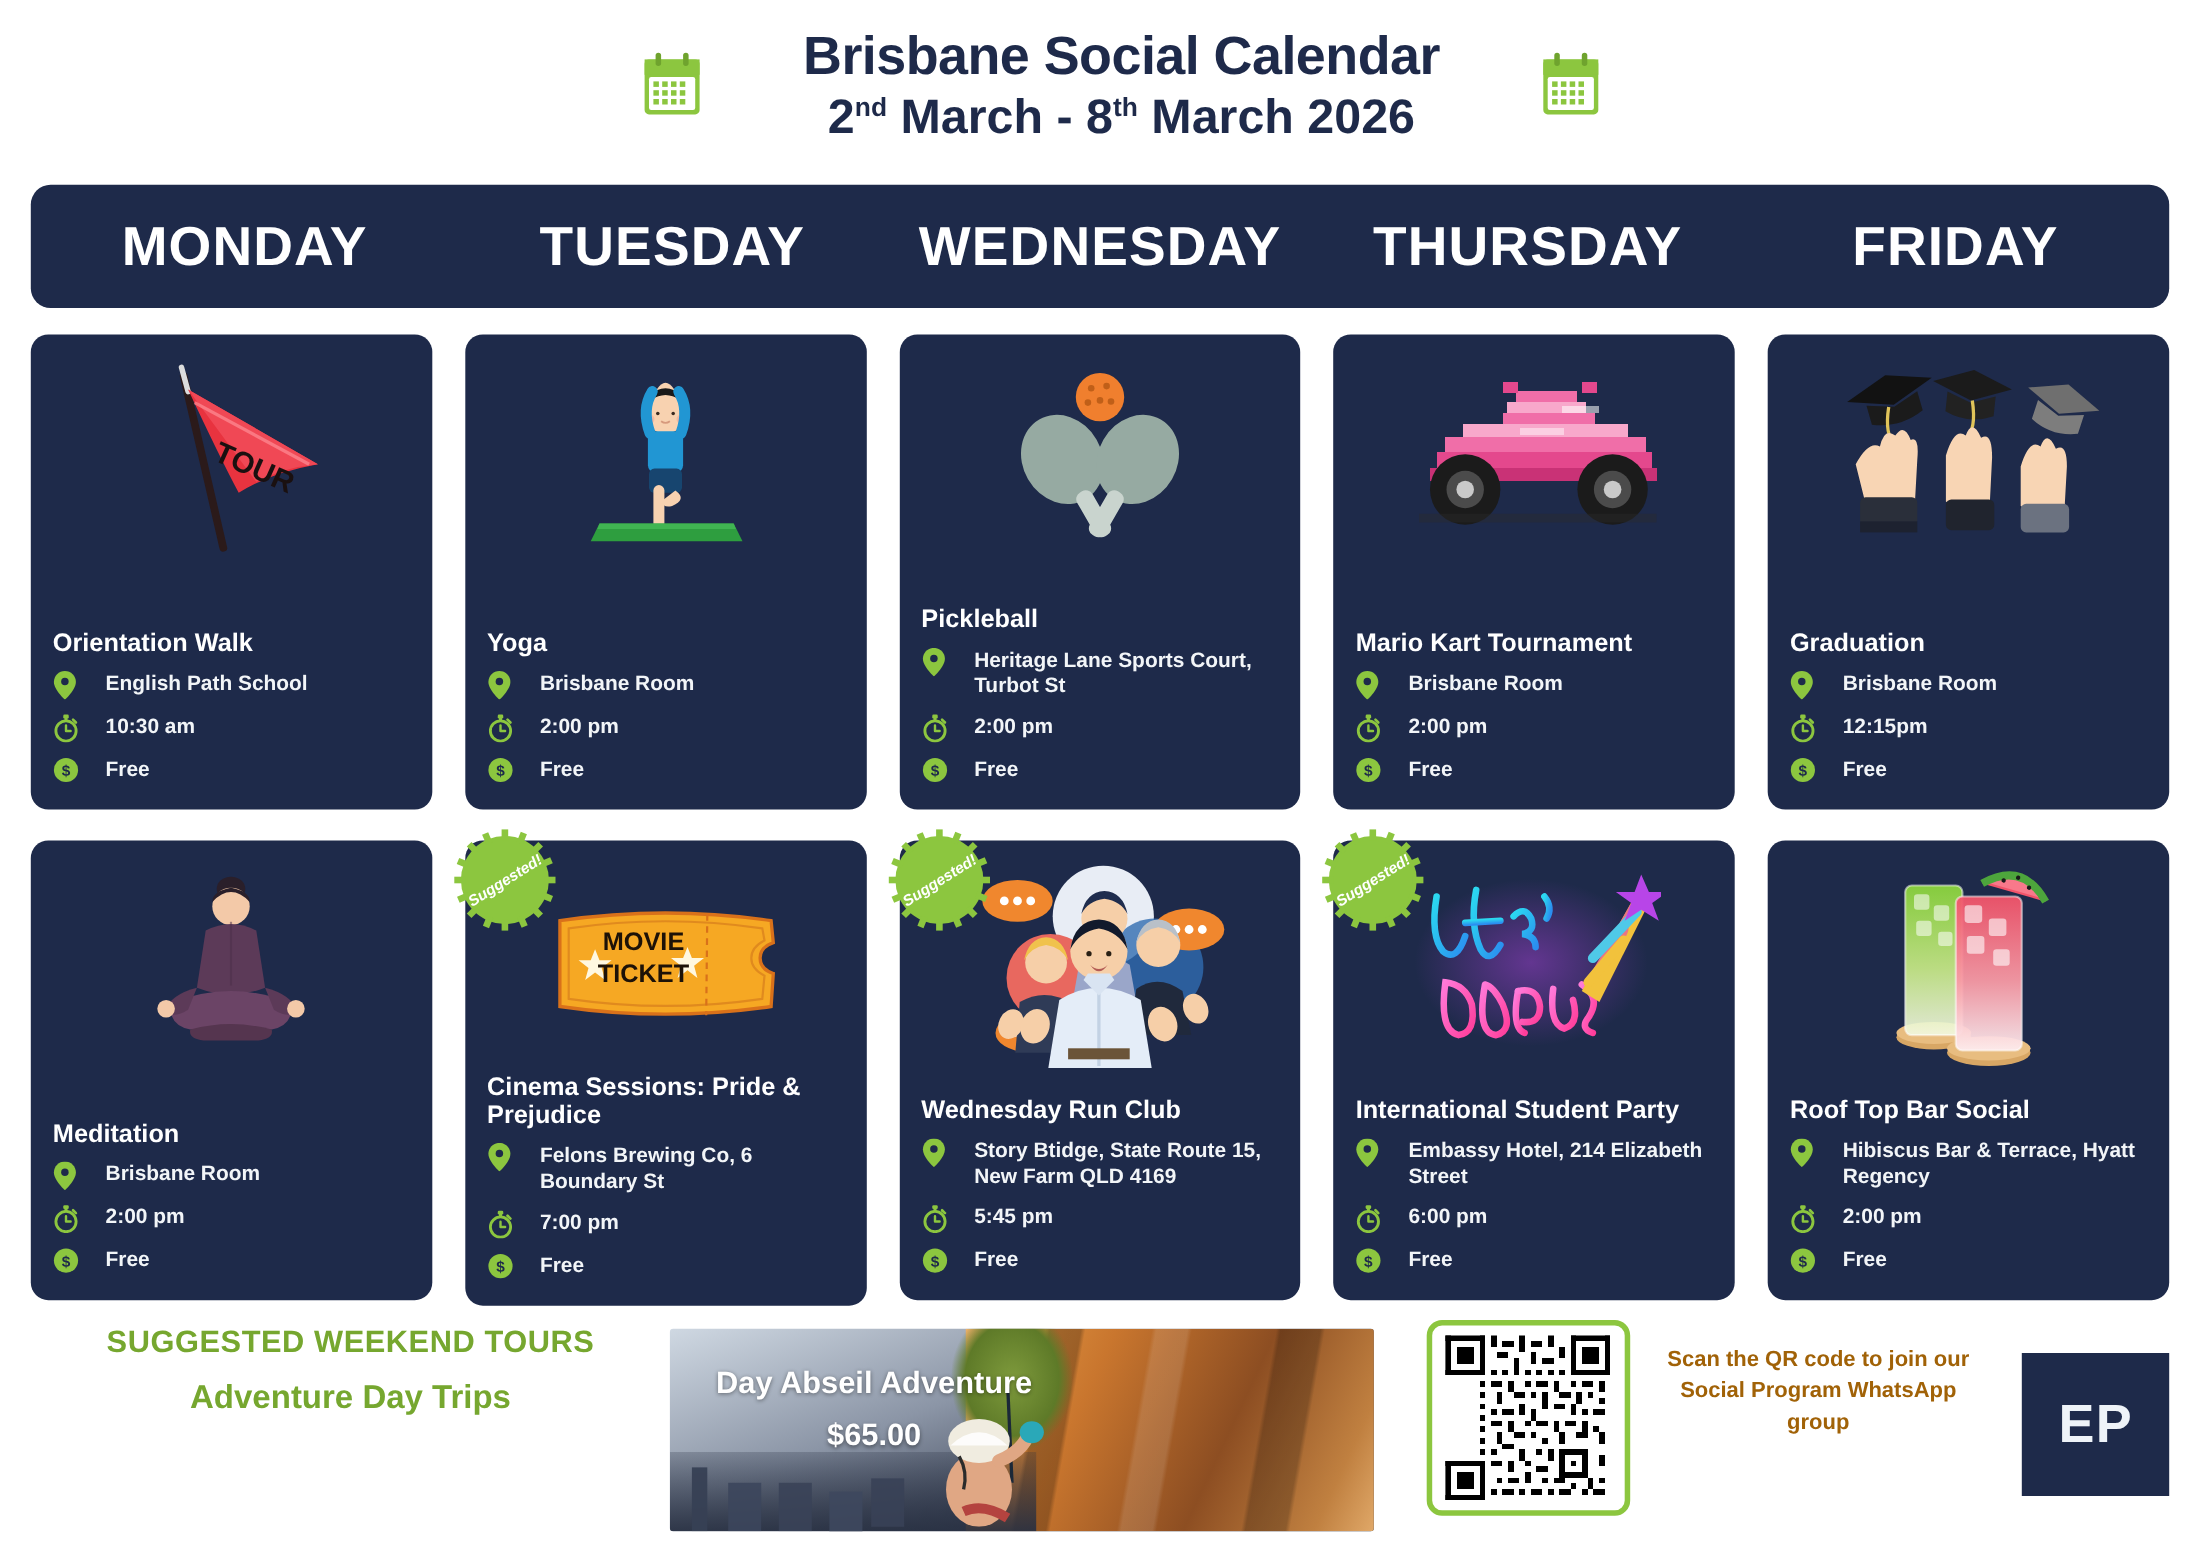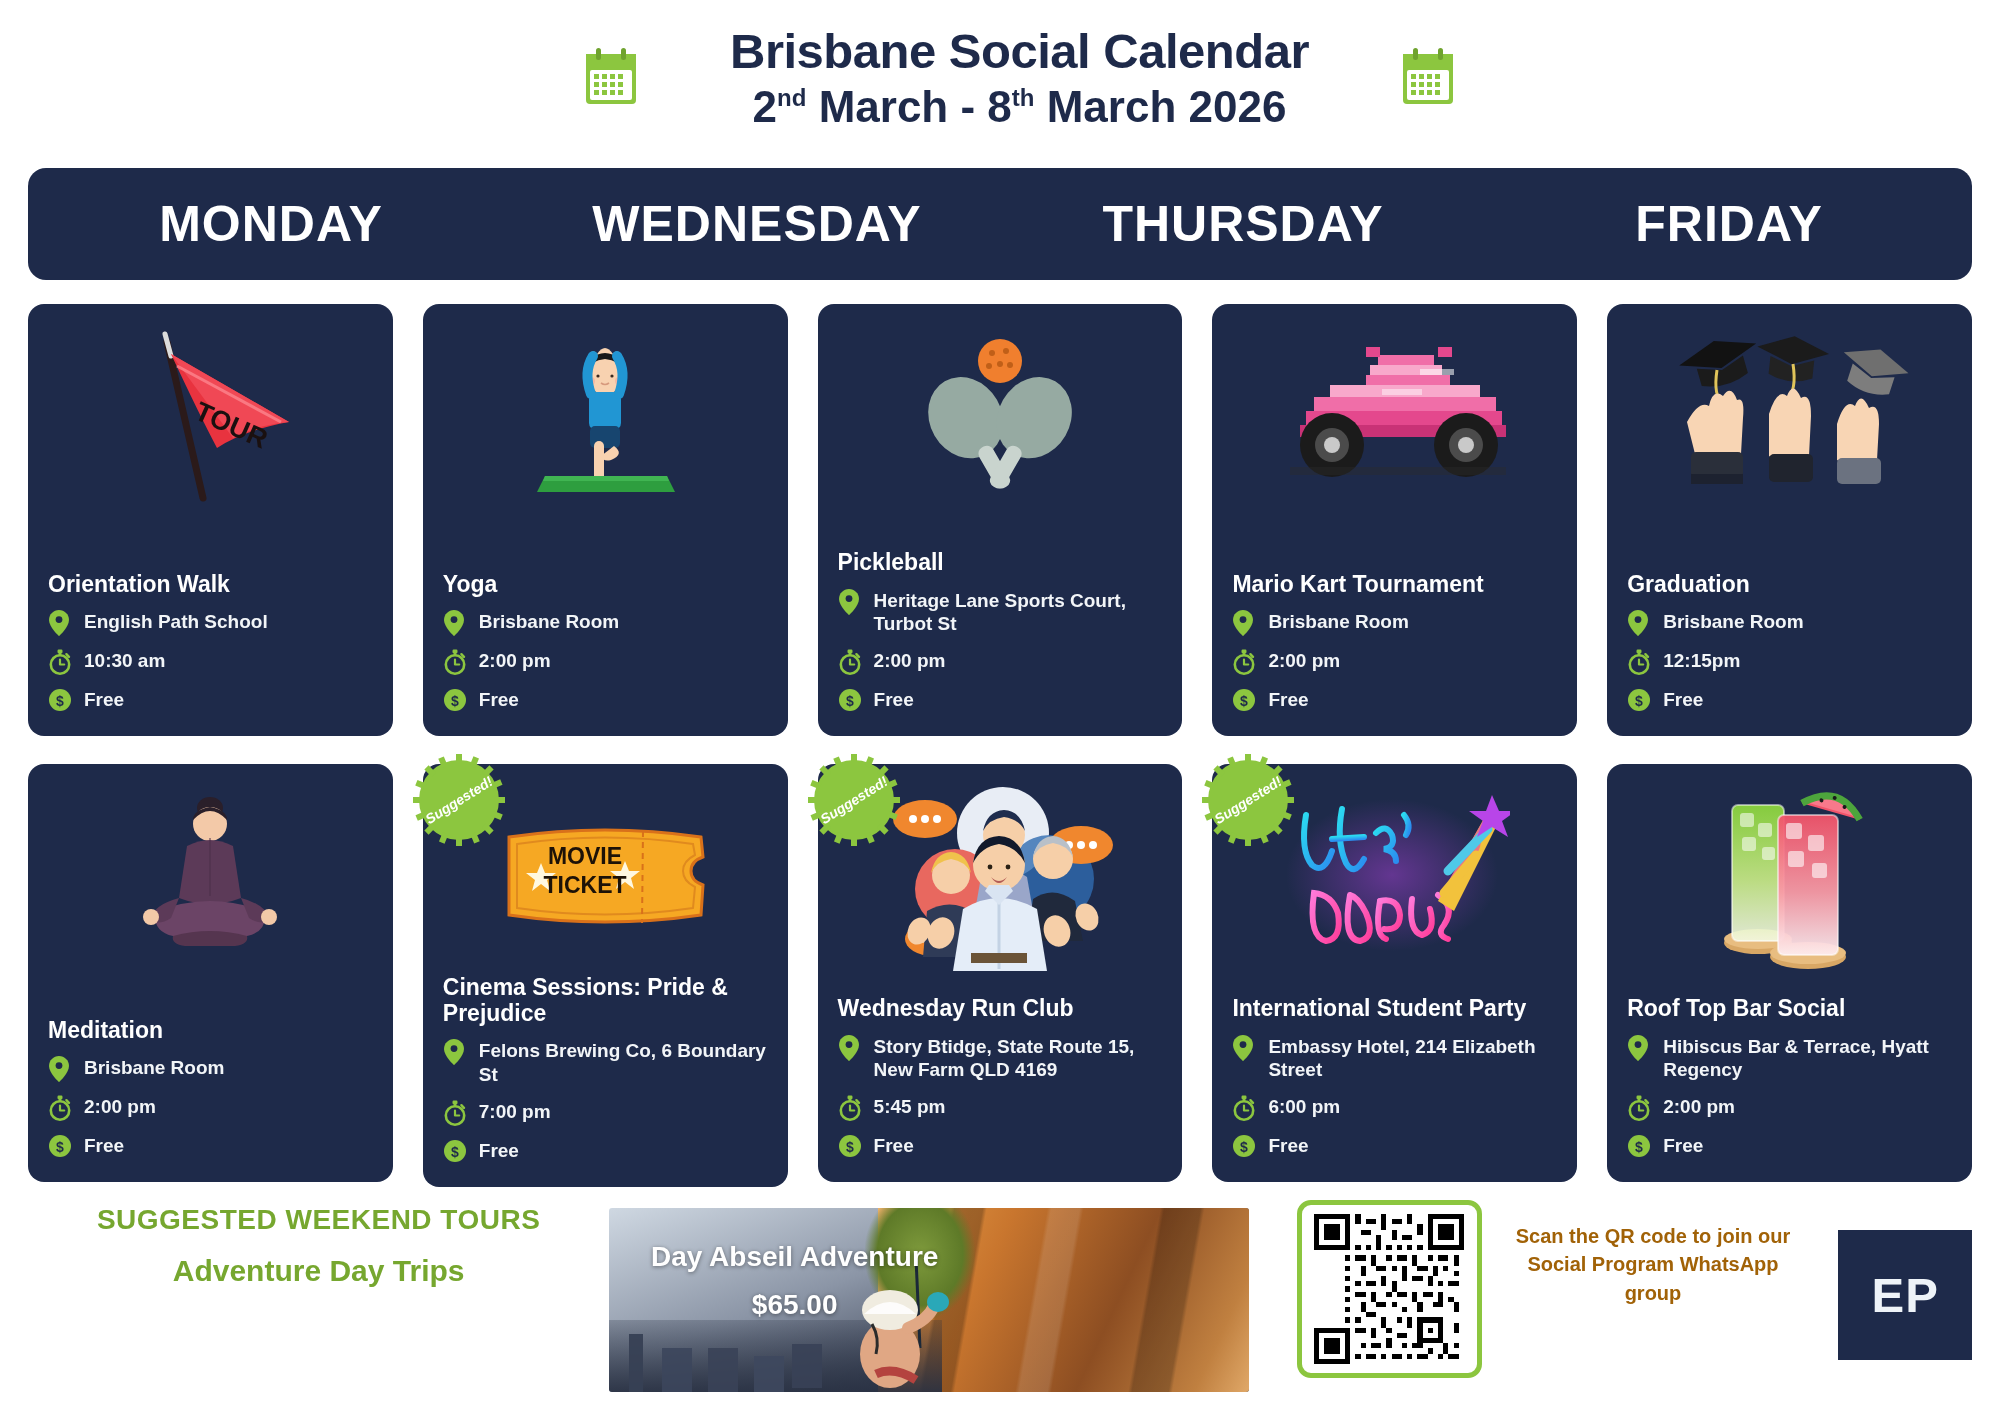--- a/index.html
+++ b/index.html
@@ -80,21 +80,21 @@
   }
   .card-art svg { display:block; }
 
   .card-body { margin-top: auto; }
 
   .card-title {
     color:#ffffff; font-weight: bold; font-size: 23px;
     line-height: 1.14; margin-bottom: 12px;
   }
   .row {
-    display:flex; align-items: flex-start; gap: 12px;
+    display:flex; align-items: flex-start; gap: 24px;
     margin-bottom: 12px;
   }
   .row:last-child { margin-bottom: 2px; }
   .row-ic { flex:0 0 auto; width: 24px; height: 26px; margin-top: 1px; }
   .row-tx {
     color:#f2f5f8; font-size: 19px; font-weight: bold;
     line-height: 1.25; padding-top: 1px;
   }
 
   
@@ -254,20 +254,21 @@
             <rect x="28" y="44" width="5" height="5"></rect>
               <rect x="36" y="44" width="5" height="5"></rect>
           </g>
         </svg>
       </span>
     </div>
   </div>
 
   <div class="daybar">
     <div class="daybar-cell">MONDAY</div>
+    <div class="daybar-cell">TUESDAY</div>
     <div class="daybar-cell">WEDNESDAY</div>
     <div class="daybar-cell">THURSDAY</div>
     <div class="daybar-cell">FRIDAY</div>
   </div>
 
   <div class="grid">
 
     <div class="col">
 
       <div class="card">

